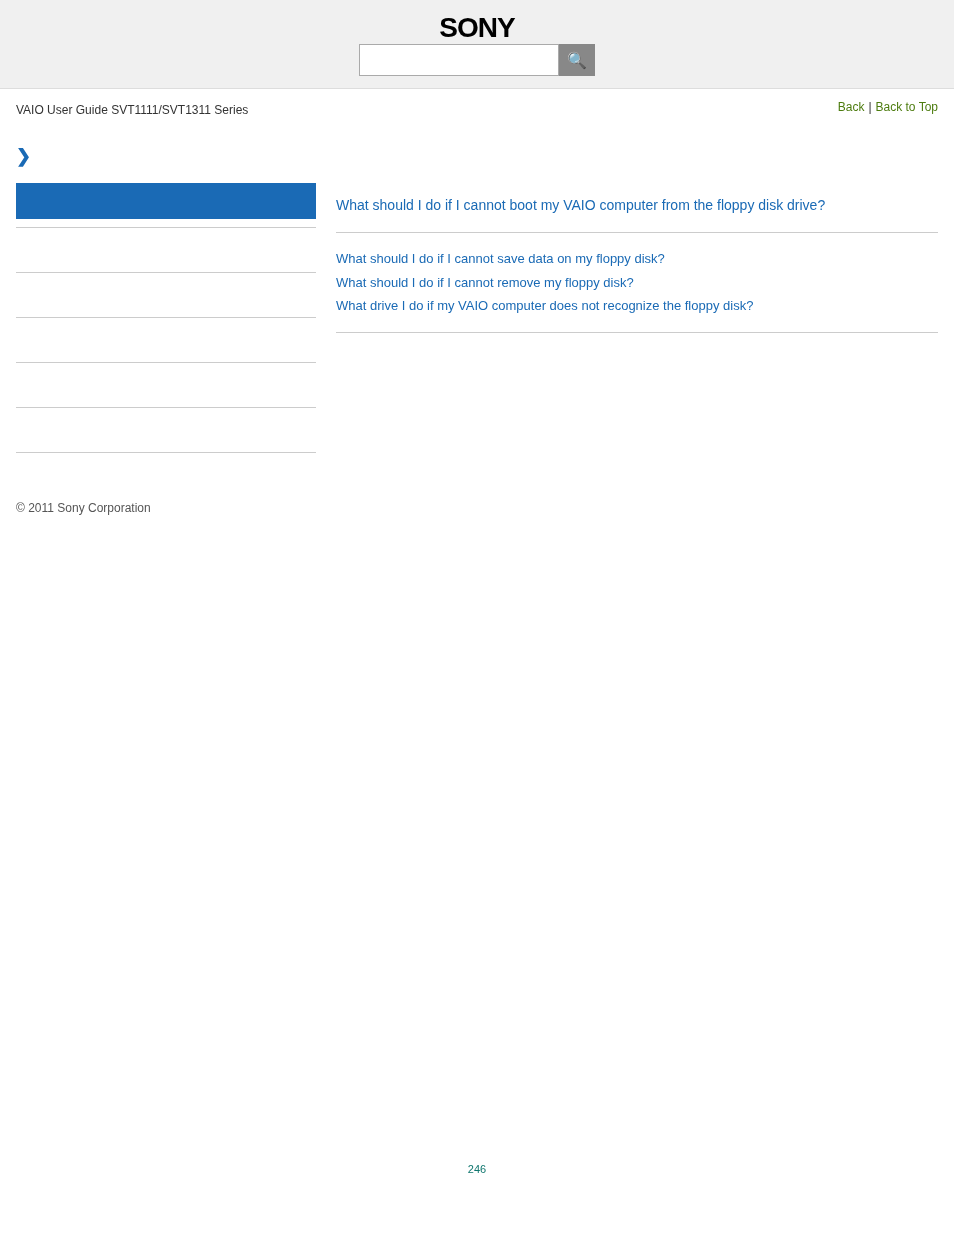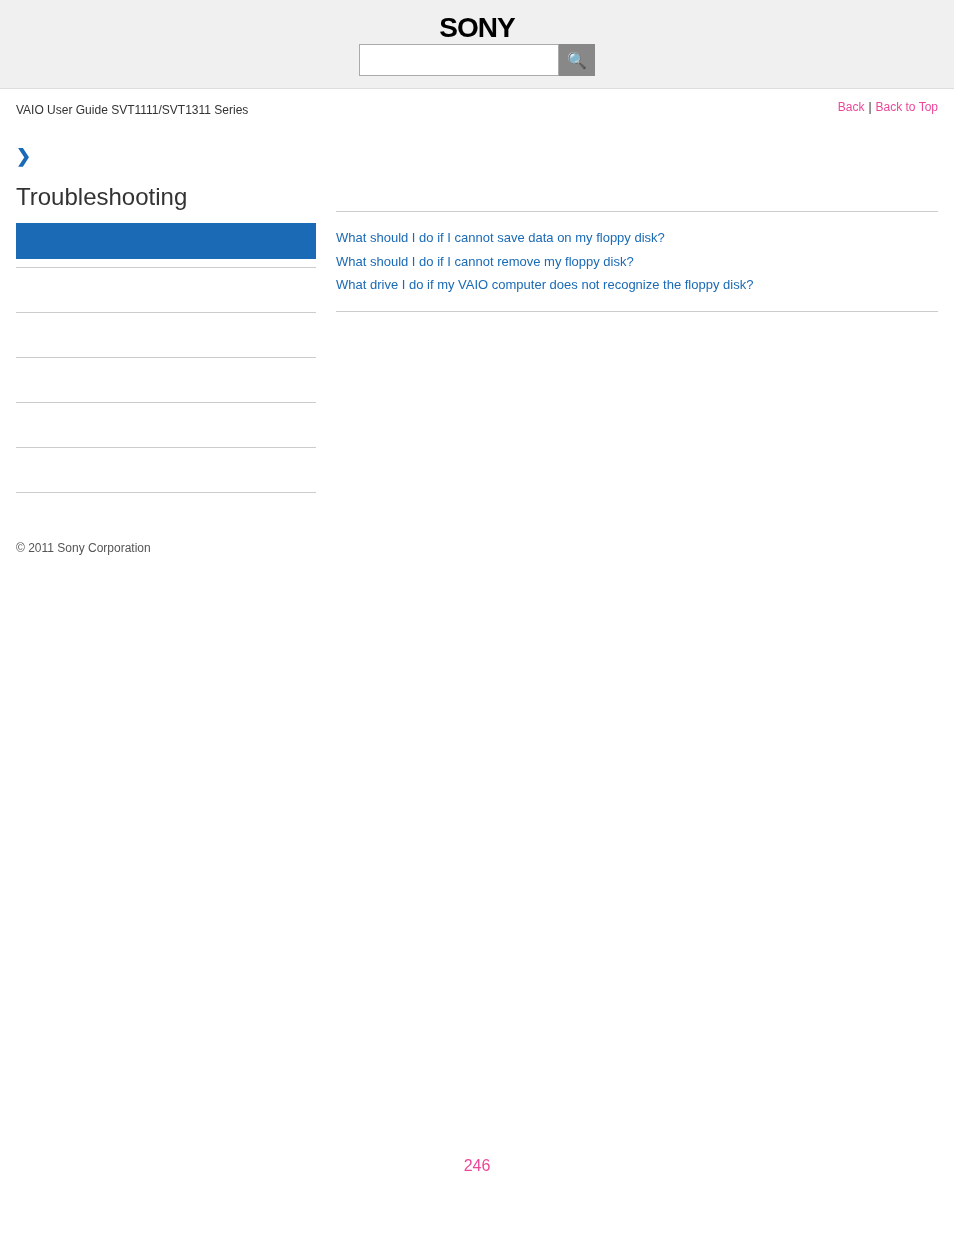--- a/index.html
+++ b/index.html
@@ -80,21 +80,21 @@
       margin-top: 6px;
     }
 
     .nav-links {
       display: flex;
       gap: 4px;
       align-items: center;
     }
 
     .nav-link {
-      color: #ec4899;
+      color: #4d7c0f;
       text-decoration: none;
       cursor: pointer;
     }
 
     .nav-separator {
       color: #333;
     }
 
     
     .main-content {
@@ -180,22 +180,22 @@
     .footer {
       padding: 20px 16px;
       font-size: 12px;
       color: #555;
     }
 
     
     .page-number {
       text-align: center;
       padding: 20px;
-      font-size: 16px;
-      color: #ec4899;
+      font-size: 11px;
+      color: #0f766e;
       position: absolute;
       bottom: 40px;
       left: 50%;
       transform: translateX(-50%);
     }
 
     .content-wrapper {
       position: relative;
       min-height: 1235px;
     }
@@ -221,21 +221,20 @@
       <a class="nav-link">Back</a>
       <span class="nav-separator">|</span>
       <a class="nav-link">Back to Top</a>
     </div>
   </nav>
 
   <div class="main-content">
 
     <aside class="sidebar">
       <div class="sidebar-chevron">❯</div>
-      <h1 class="sidebar-title">Troubleshooting</h1>
       <div class="sidebar-active-item"></div>
 
       <hr class="sidebar-divider">
       <div class="sidebar-item-placeholder"></div>
 
       <hr class="sidebar-divider">
       <div class="sidebar-item-placeholder"></div>
 
       <hr class="sidebar-divider">
       <div class="sidebar-item-placeholder"></div>
@@ -243,20 +242,21 @@
       <hr class="sidebar-divider">
       <div class="sidebar-item-placeholder"></div>
 
       <hr class="sidebar-divider">
       <div class="sidebar-item-placeholder"></div>
 
       <hr class="sidebar-divider">
     </aside>
 
     <main class="content-area">
+      <a class="content-link main-link">What should I do if I cannot boot my VAIO computer from the floppy disk drive?</a>
 
       <hr class="content-divider">
 
       <div class="sub-links">
         <a class="content-link sub-link">What should I do if I cannot save data on my floppy disk?</a>
         <a class="content-link sub-link">What should I do if I cannot remove my floppy disk?</a>
         <a class="content-link sub-link">What drive I do if my VAIO computer does not recognize the floppy disk?</a>
       </div>
 
       <hr class="content-divider">

